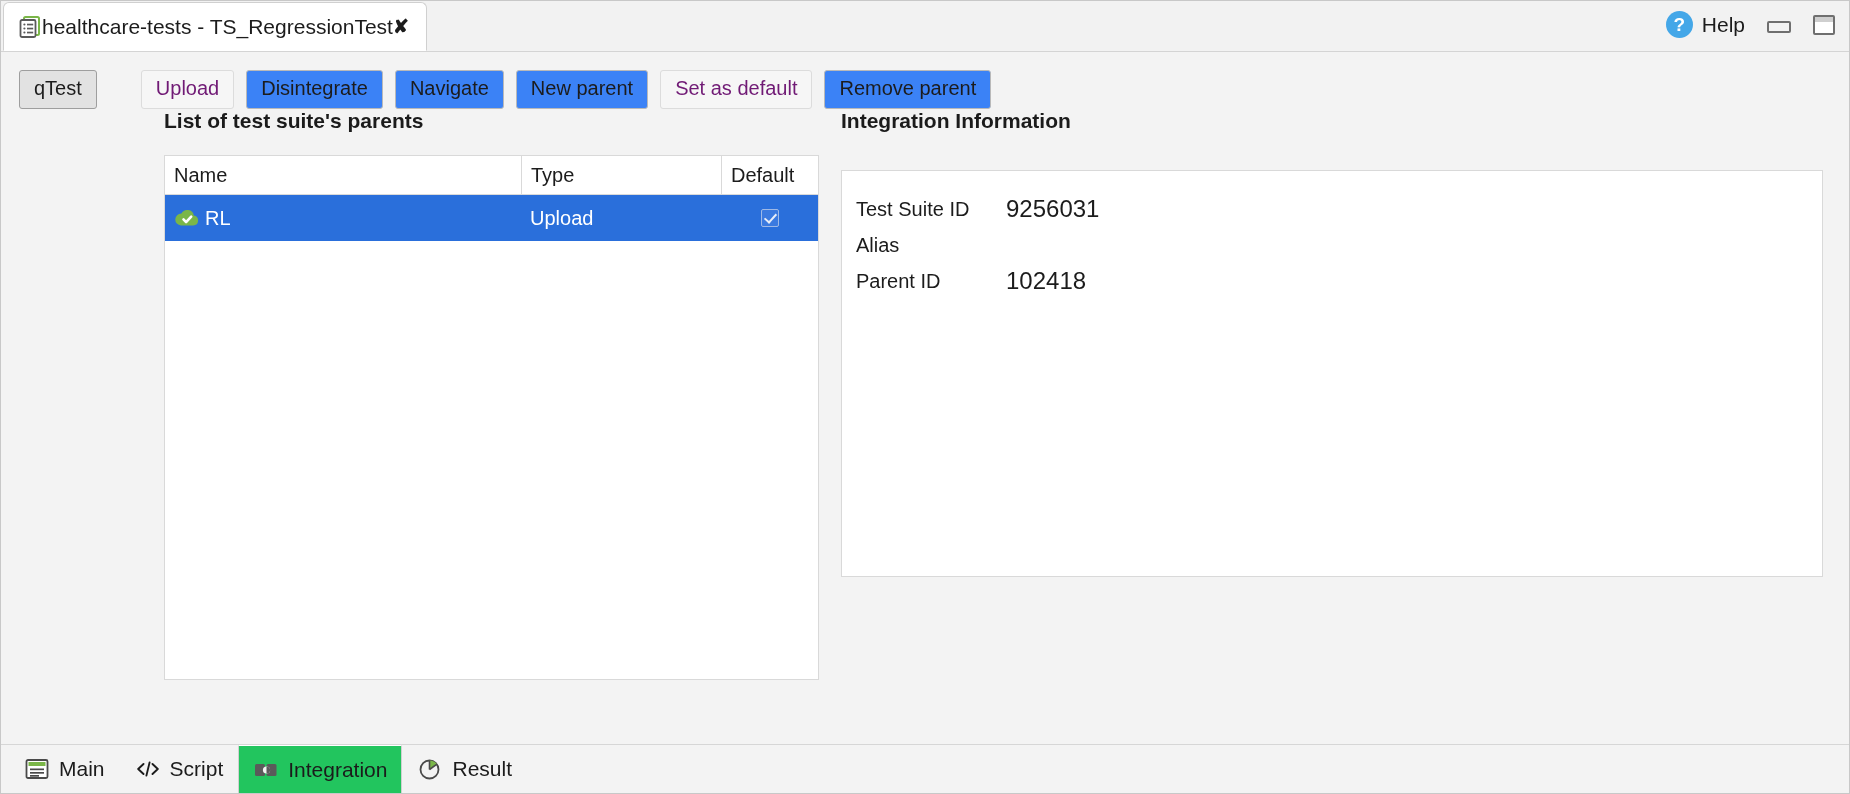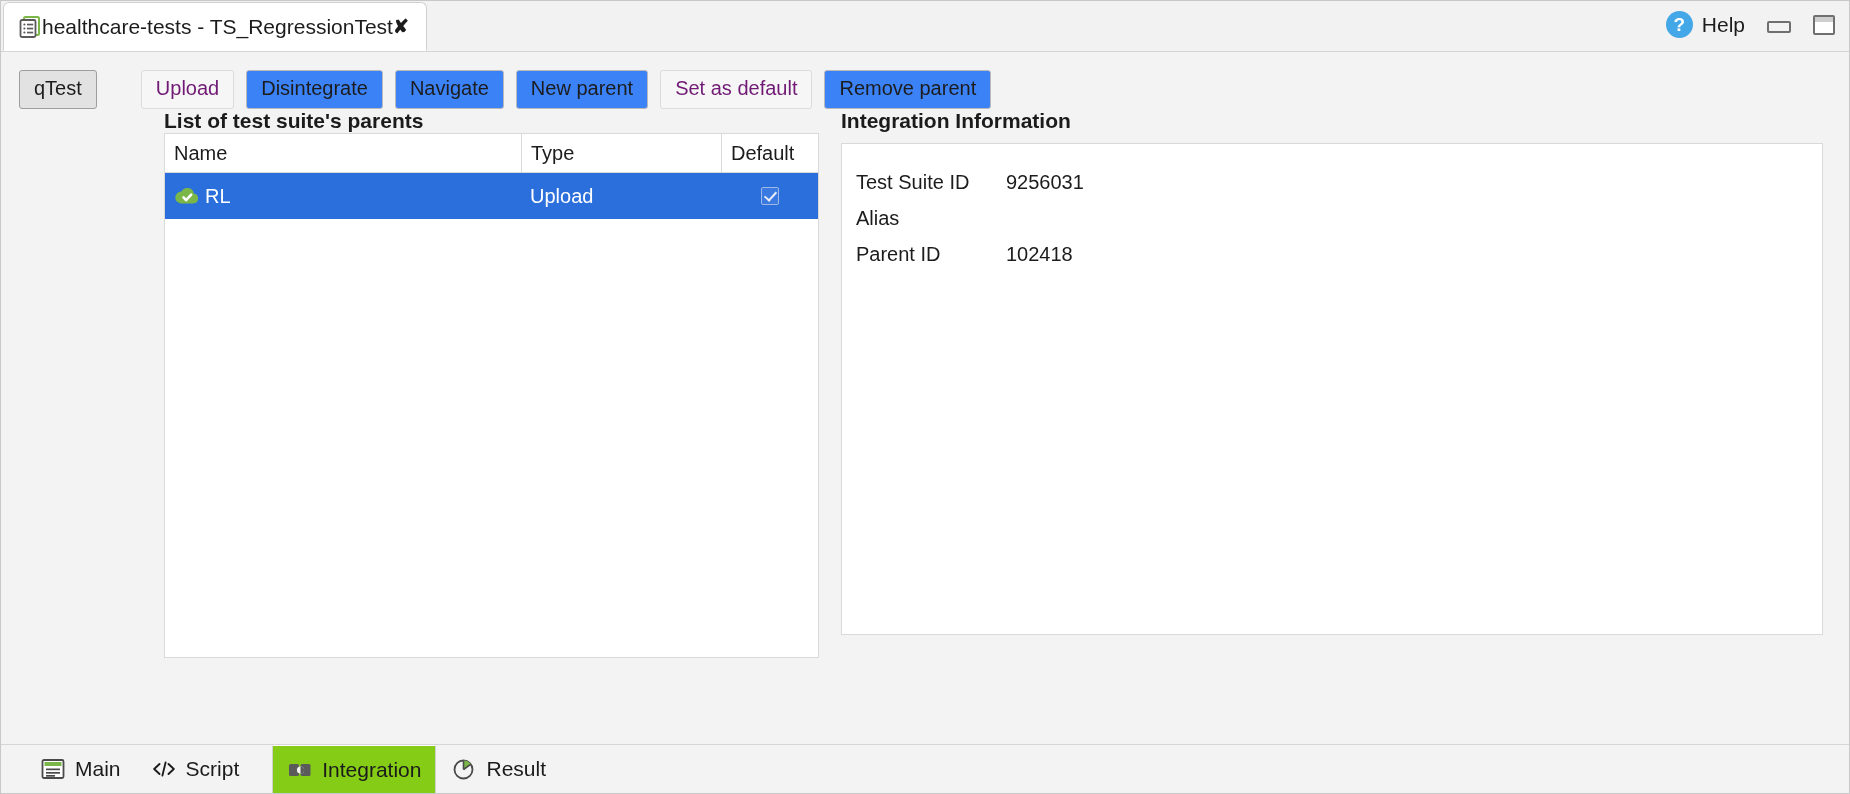--- a/index.html
+++ b/index.html
@@ -161,21 +161,21 @@
     top: 0;
     width: 982px;
   }
   .panel {
     background: #ffffff;
     border: 1px solid #d9d9d9;
     box-sizing: border-box;
   }
 
   
-  .table { height: 525px; }
+  .table { margin-top: 22px; height: 525px; }
   .thead {
     display: flex;
     height: 38px;
     align-items: center;
     border-bottom: 1px solid #dadada;
     background: #ffffff;
   }
   .th {
     font-size: 20px;
     color: #1c1c1c;
@@ -220,65 +220,64 @@
     content: "";
     position: absolute;
     left: 5px; top: 1px;
     width: 5px; height: 10px;
     border: solid #e9eef8;
     border-width: 0 2px 2px 0;
     transform: rotate(42deg);
   }
 
   
-  .info { margin-top: 10px; height: 492px; padding: 20px 0 0 14px; }
+  .info { margin-top: 37px; height: 407px; padding: 20px 0 0 14px; }
   .info-row {
     display: flex;
     align-items: center;
     height: 36px;
   }
   .info-label {
     width: 150px;
     font-size: 20px;
     color: #1c1c1c;
   }
   .info-value {
-    font-size: 20px;
+    font-size: 24px;
     color: #1c1c1c;
   }
 
   
   .bottom-bar {
     position: absolute;
     left: 0; right: 0; bottom: 0;
     height: 48px;
     background: #f3f3f3;
     border-top: 1px solid #d6d6d6;
     display: flex;
     align-items: stretch;
-    padding-left: 24px;
+    padding-left: 8px;
   }
   .btab {
     display: flex;
     align-items: center;
     gap: 9px;
     padding: 0 14px;
     font-size: 21px;
     color: #1b1b1b;
     cursor: pointer;
     border-left: 1px solid transparent;
     border-right: 1px solid transparent;
     box-sizing: border-box;
   }
   .btab.selected {
-    background: #84cc16;
+    background: #22c55e;
     border-left: 1px solid #d0d0d0;
     border-right: 1px solid #d0d0d0;
     border-top: 1px solid #ffffff;
-    margin-left: 18px;
   }
   .btab-icon { width: 26px; height: 24px; flex: 0 0 auto; }
 </style>
 </head>
 <body>
 
 <div class="window">
 
   <div class="titlebar">
     <div class="doc-tab">

